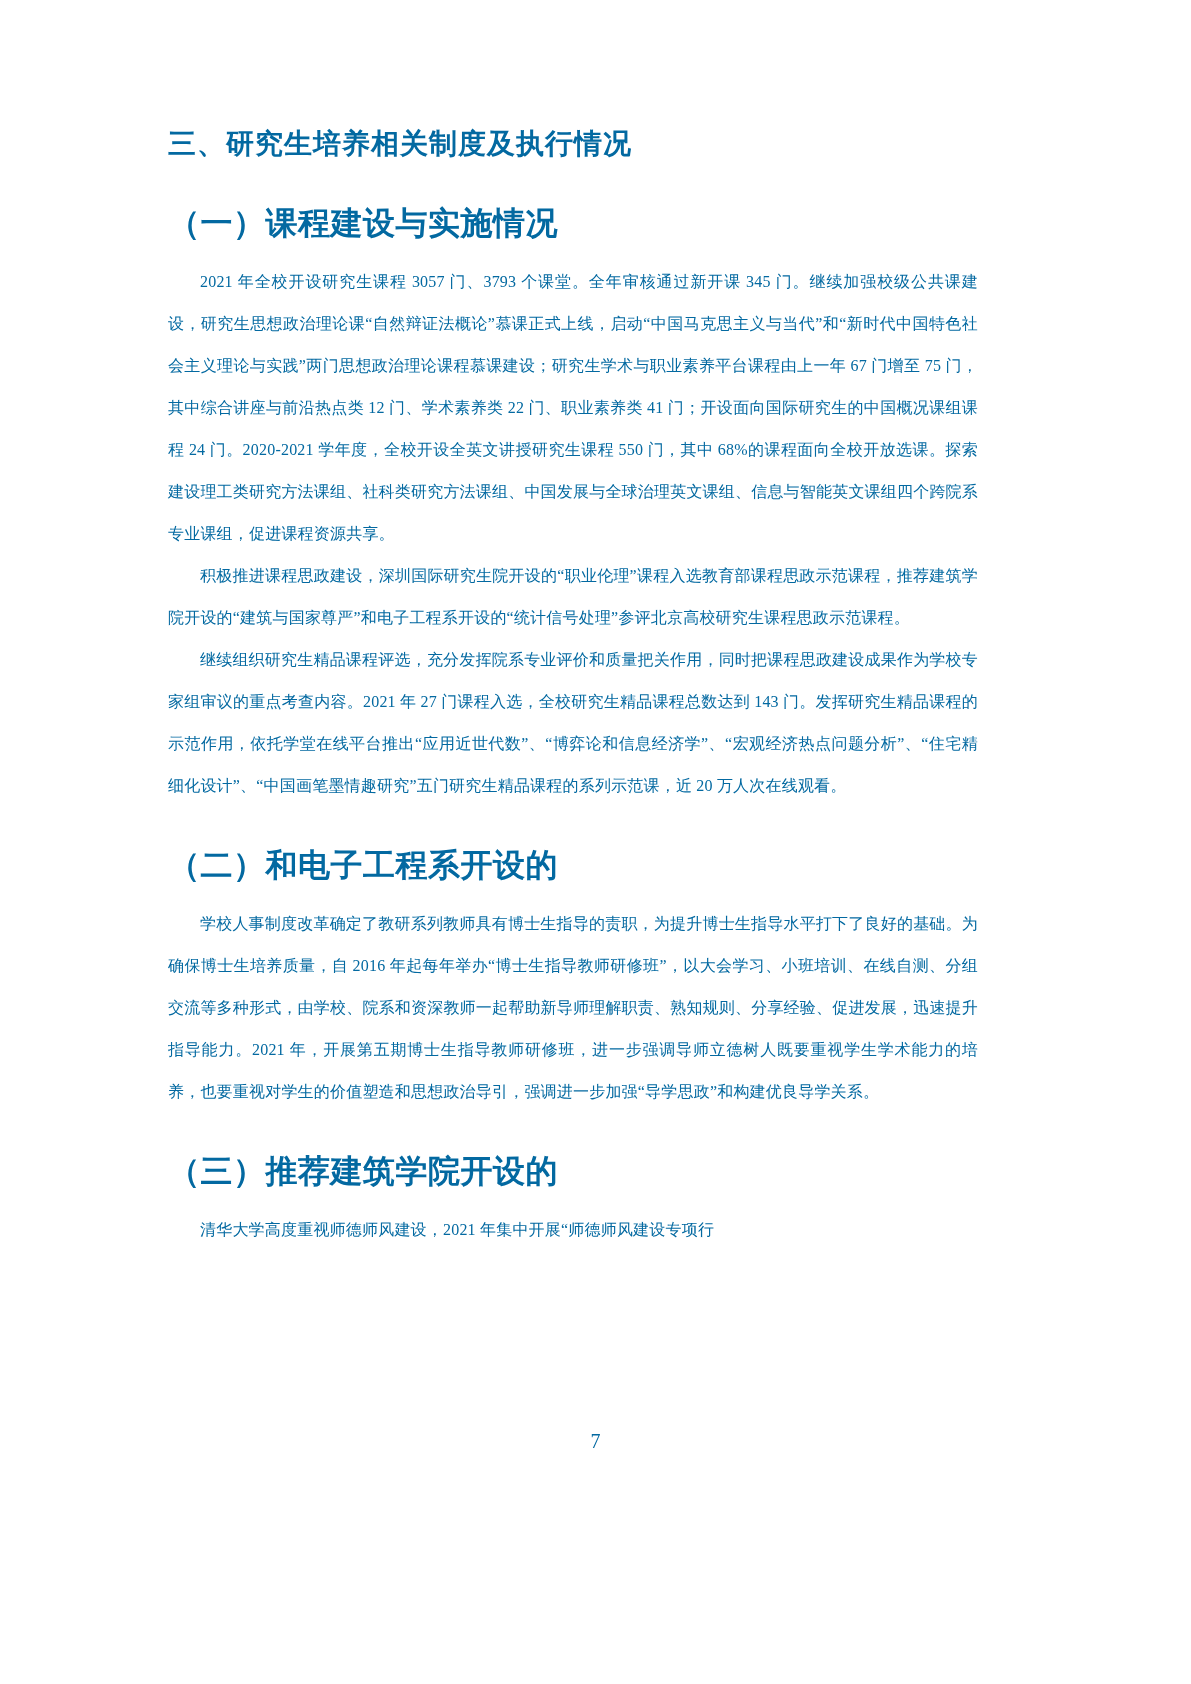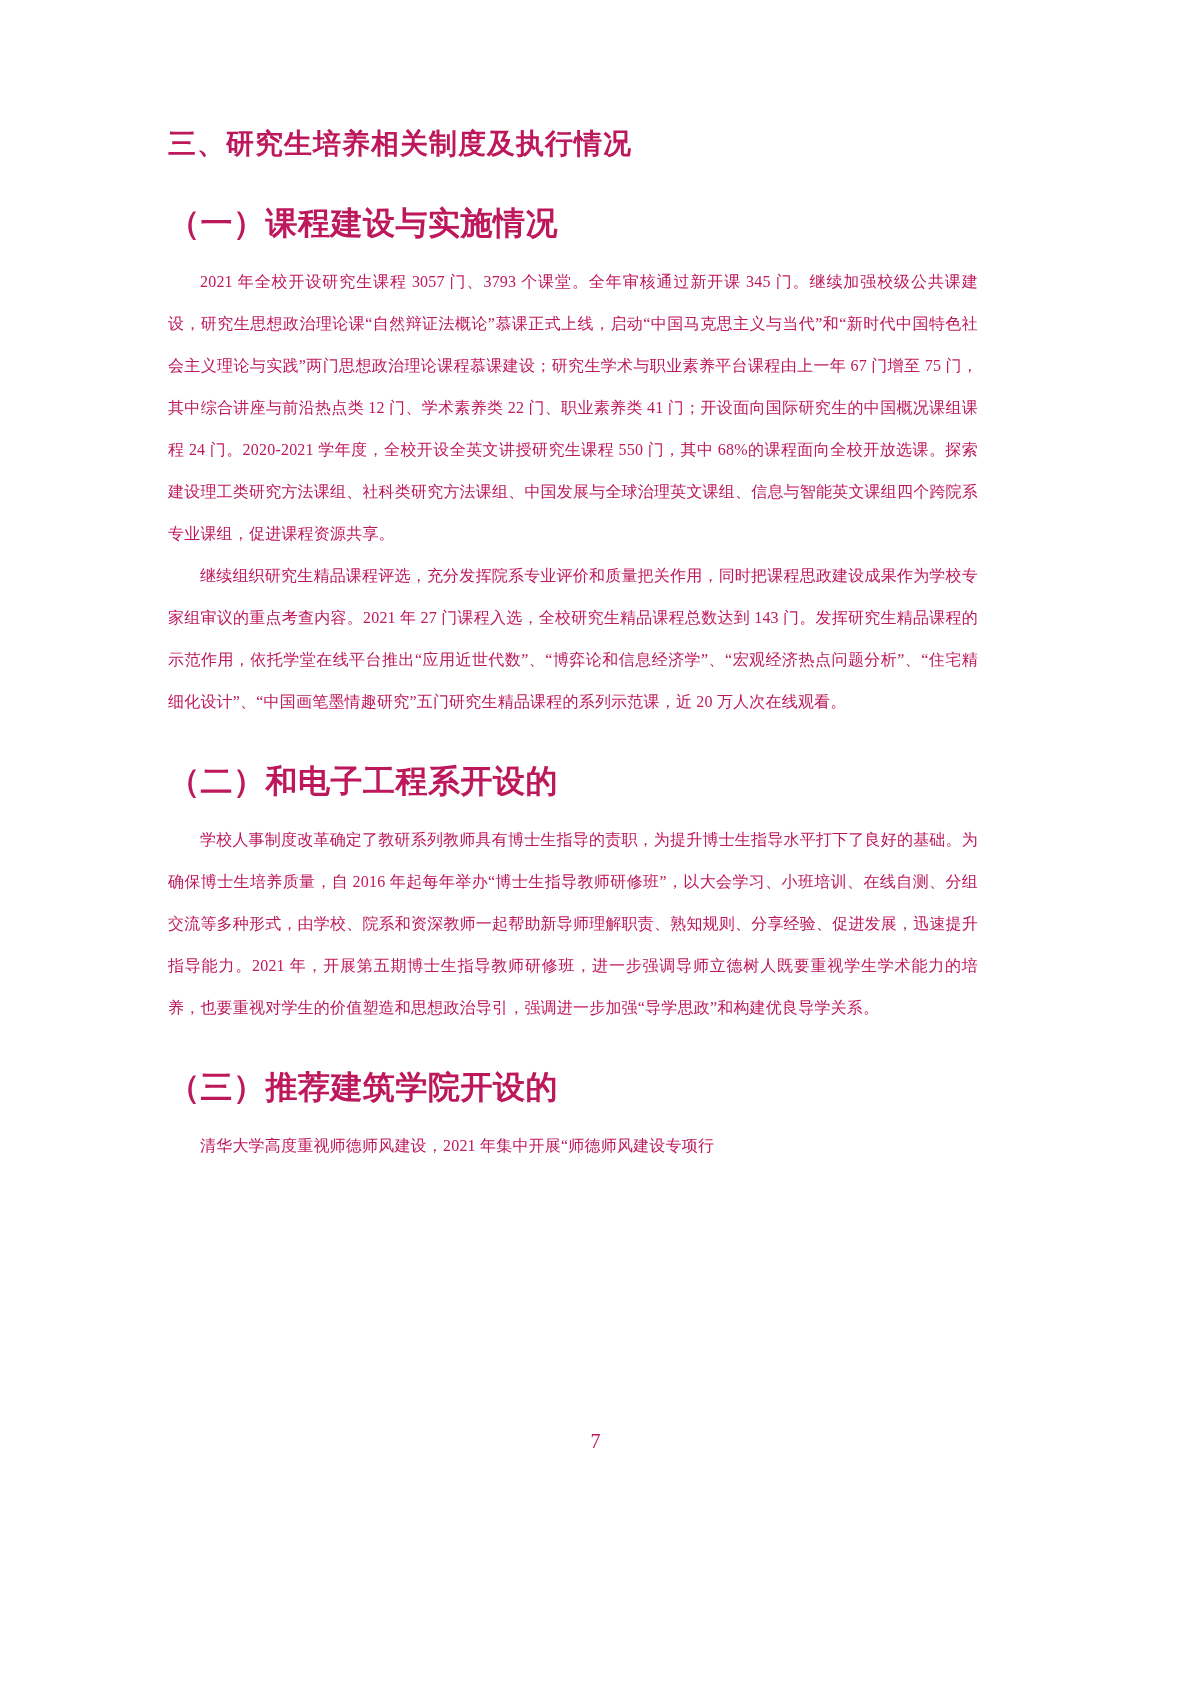--- a/index.html
+++ b/index.html
@@ -8,21 +8,21 @@
     background: #ffffff;
   }
   .page {
     position: relative;
     width: 1191px;
     height: 1488px;
     background: #ffffff;
     margin: 0 auto;
     box-sizing: border-box;
     font-family: "Liberation Serif", "DejaVu Serif", serif;
-    color: #be185d;
+    color: #0369a1;
     overflow: hidden;
   }
   .content {
     position: absolute;
     left: 168px;
     top: 124px;
     width: 810px;
   }
   h1.doc-h1 {
     font-family: "DejaVu Sans", "Liberation Sans", sans-serif;
@@ -65,20 +65,21 @@
 </head>
 <body>
 
 <div class="page">
   <div class="content">
 
     <h1 class="doc-h1">三、研究生培养相关制度及执行情况</h1>
 
     <h2 class="doc-h2 first">（一）课程建设与实施情况</h2>
     <p class="doc-p">2021 年全校开设研究生课程 3057 门、3793 个课堂。全年审核通过新开课 345 门。继续加强校级公共课建设，研究生思想政治理论课“自然辩证法概论”慕课正式上线，启动“中国马克思主义与当代”和“新时代中国特色社会主义理论与实践”两门思想政治理论课程慕课建设；研究生学术与职业素养平台课程由上一年 67 门增至 75 门，其中综合讲座与前沿热点类 12 门、学术素养类 22 门、职业素养类 41 门；开设面向国际研究生的中国概况课组课程 24 门。2020-2021 学年度，全校开设全英文讲授研究生课程 550 门，其中 68%的课程面向全校开放选课。探索建设理工类研究方法课组、社科类研究方法课组、中国发展与全球治理英文课组、信息与智能英文课组四个跨院系专业课组，促进课程资源共享。</p>
+    <p class="doc-p">积极推进课程思政建设，深圳国际研究生院开设的“职业伦理”课程入选教育部课程思政示范课程，推荐建筑学院开设的“建筑与国家尊严”和电子工程系开设的“统计信号处理”参评北京高校研究生课程思政示范课程。</p>
     <p class="doc-p">继续组织研究生精品课程评选，充分发挥院系专业评价和质量把关作用，同时把课程思政建设成果作为学校专家组审议的重点考查内容。2021 年 27 门课程入选，全校研究生精品课程总数达到 143 门。发挥研究生精品课程的示范作用，依托学堂在线平台推出“应用近世代数”、“博弈论和信息经济学”、“宏观经济热点问题分析”、“住宅精细化设计”、“中国画笔墨情趣研究”五门研究生精品课程的系列示范课，近 20 万人次在线观看。</p>
 
     <h2 class="doc-h2">（二）和电子工程系开设的</h2>
     <p class="doc-p">学校人事制度改革确定了教研系列教师具有博士生指导的责职，为提升博士生指导水平打下了良好的基础。为确保博士生培养质量，自 2016 年起每年举办“博士生指导教师研修班”，以大会学习、小班培训、在线自测、分组交流等多种形式，由学校、院系和资深教师一起帮助新导师理解职责、熟知规则、分享经验、促进发展，迅速提升指导能力。2021 年，开展第五期博士生指导教师研修班，进一步强调导师立德树人既要重视学生学术能力的培养，也要重视对学生的价值塑造和思想政治导引，强调进一步加强“导学思政”和构建优良导学关系。</p>
 
     <h2 class="doc-h2">（三）推荐建筑学院开设的</h2>
     <p class="doc-p">清华大学高度重视师德师风建设，2021 年集中开展“师德师风建设专项行</p>
 
   </div>
 

